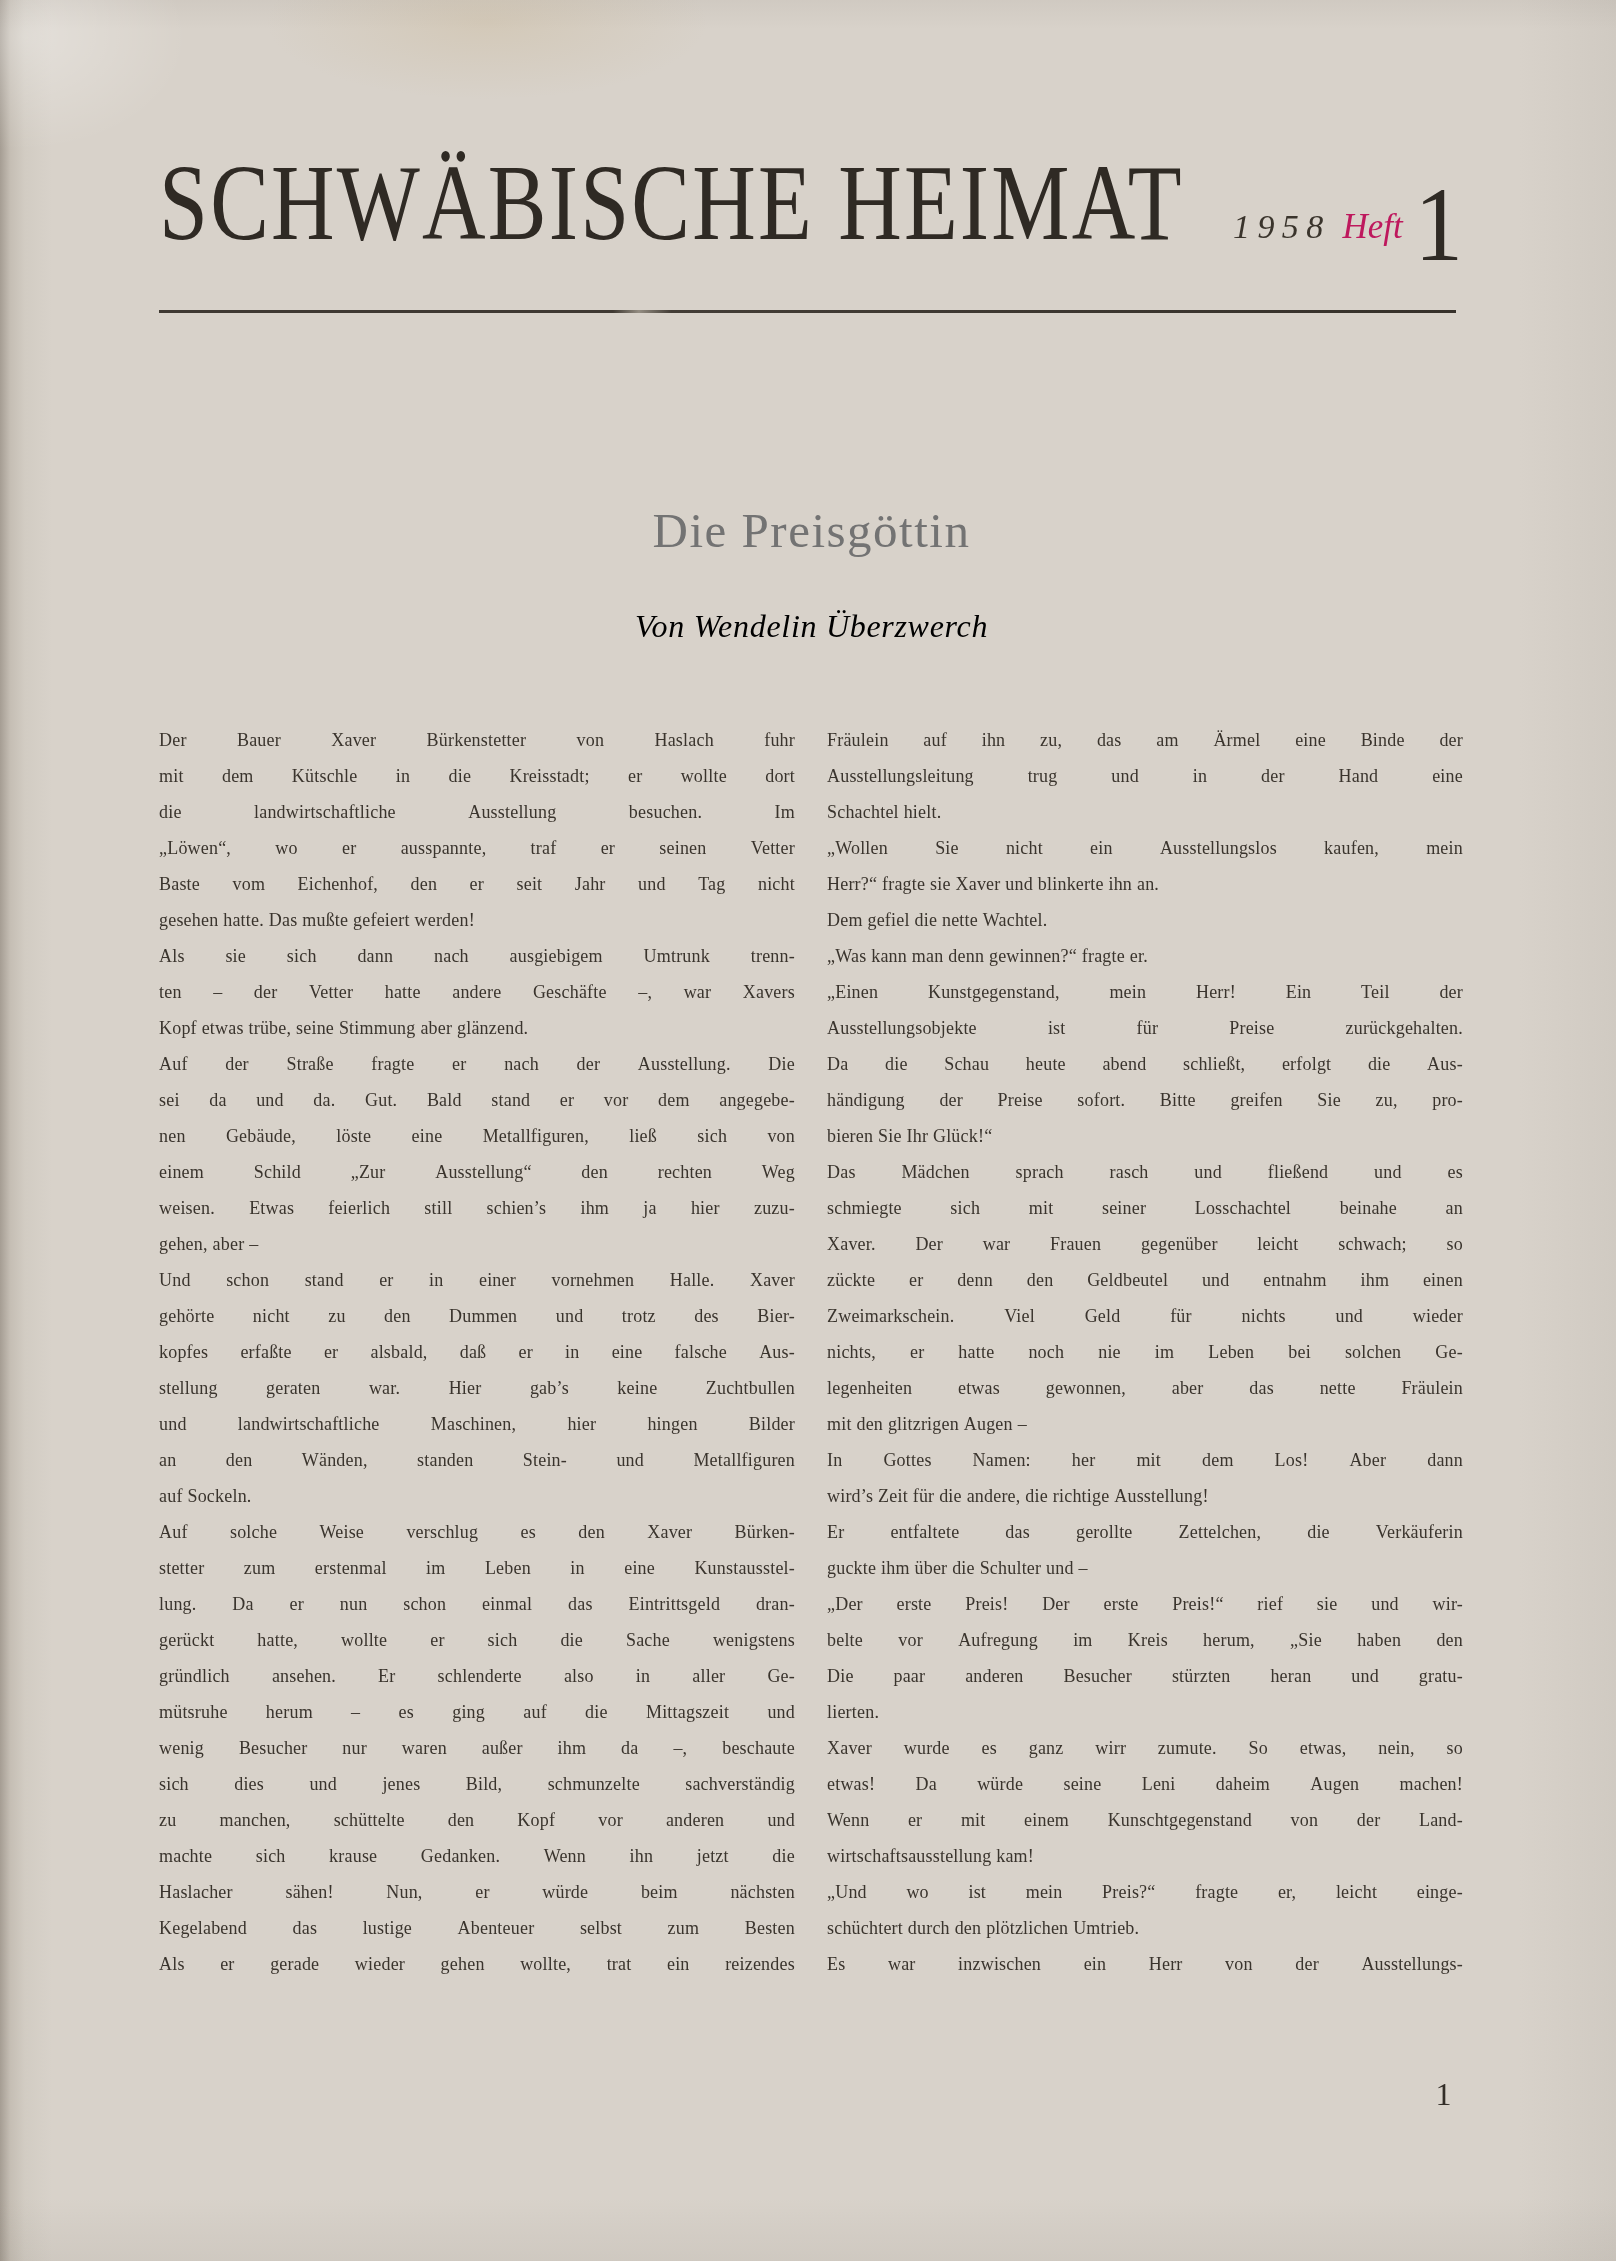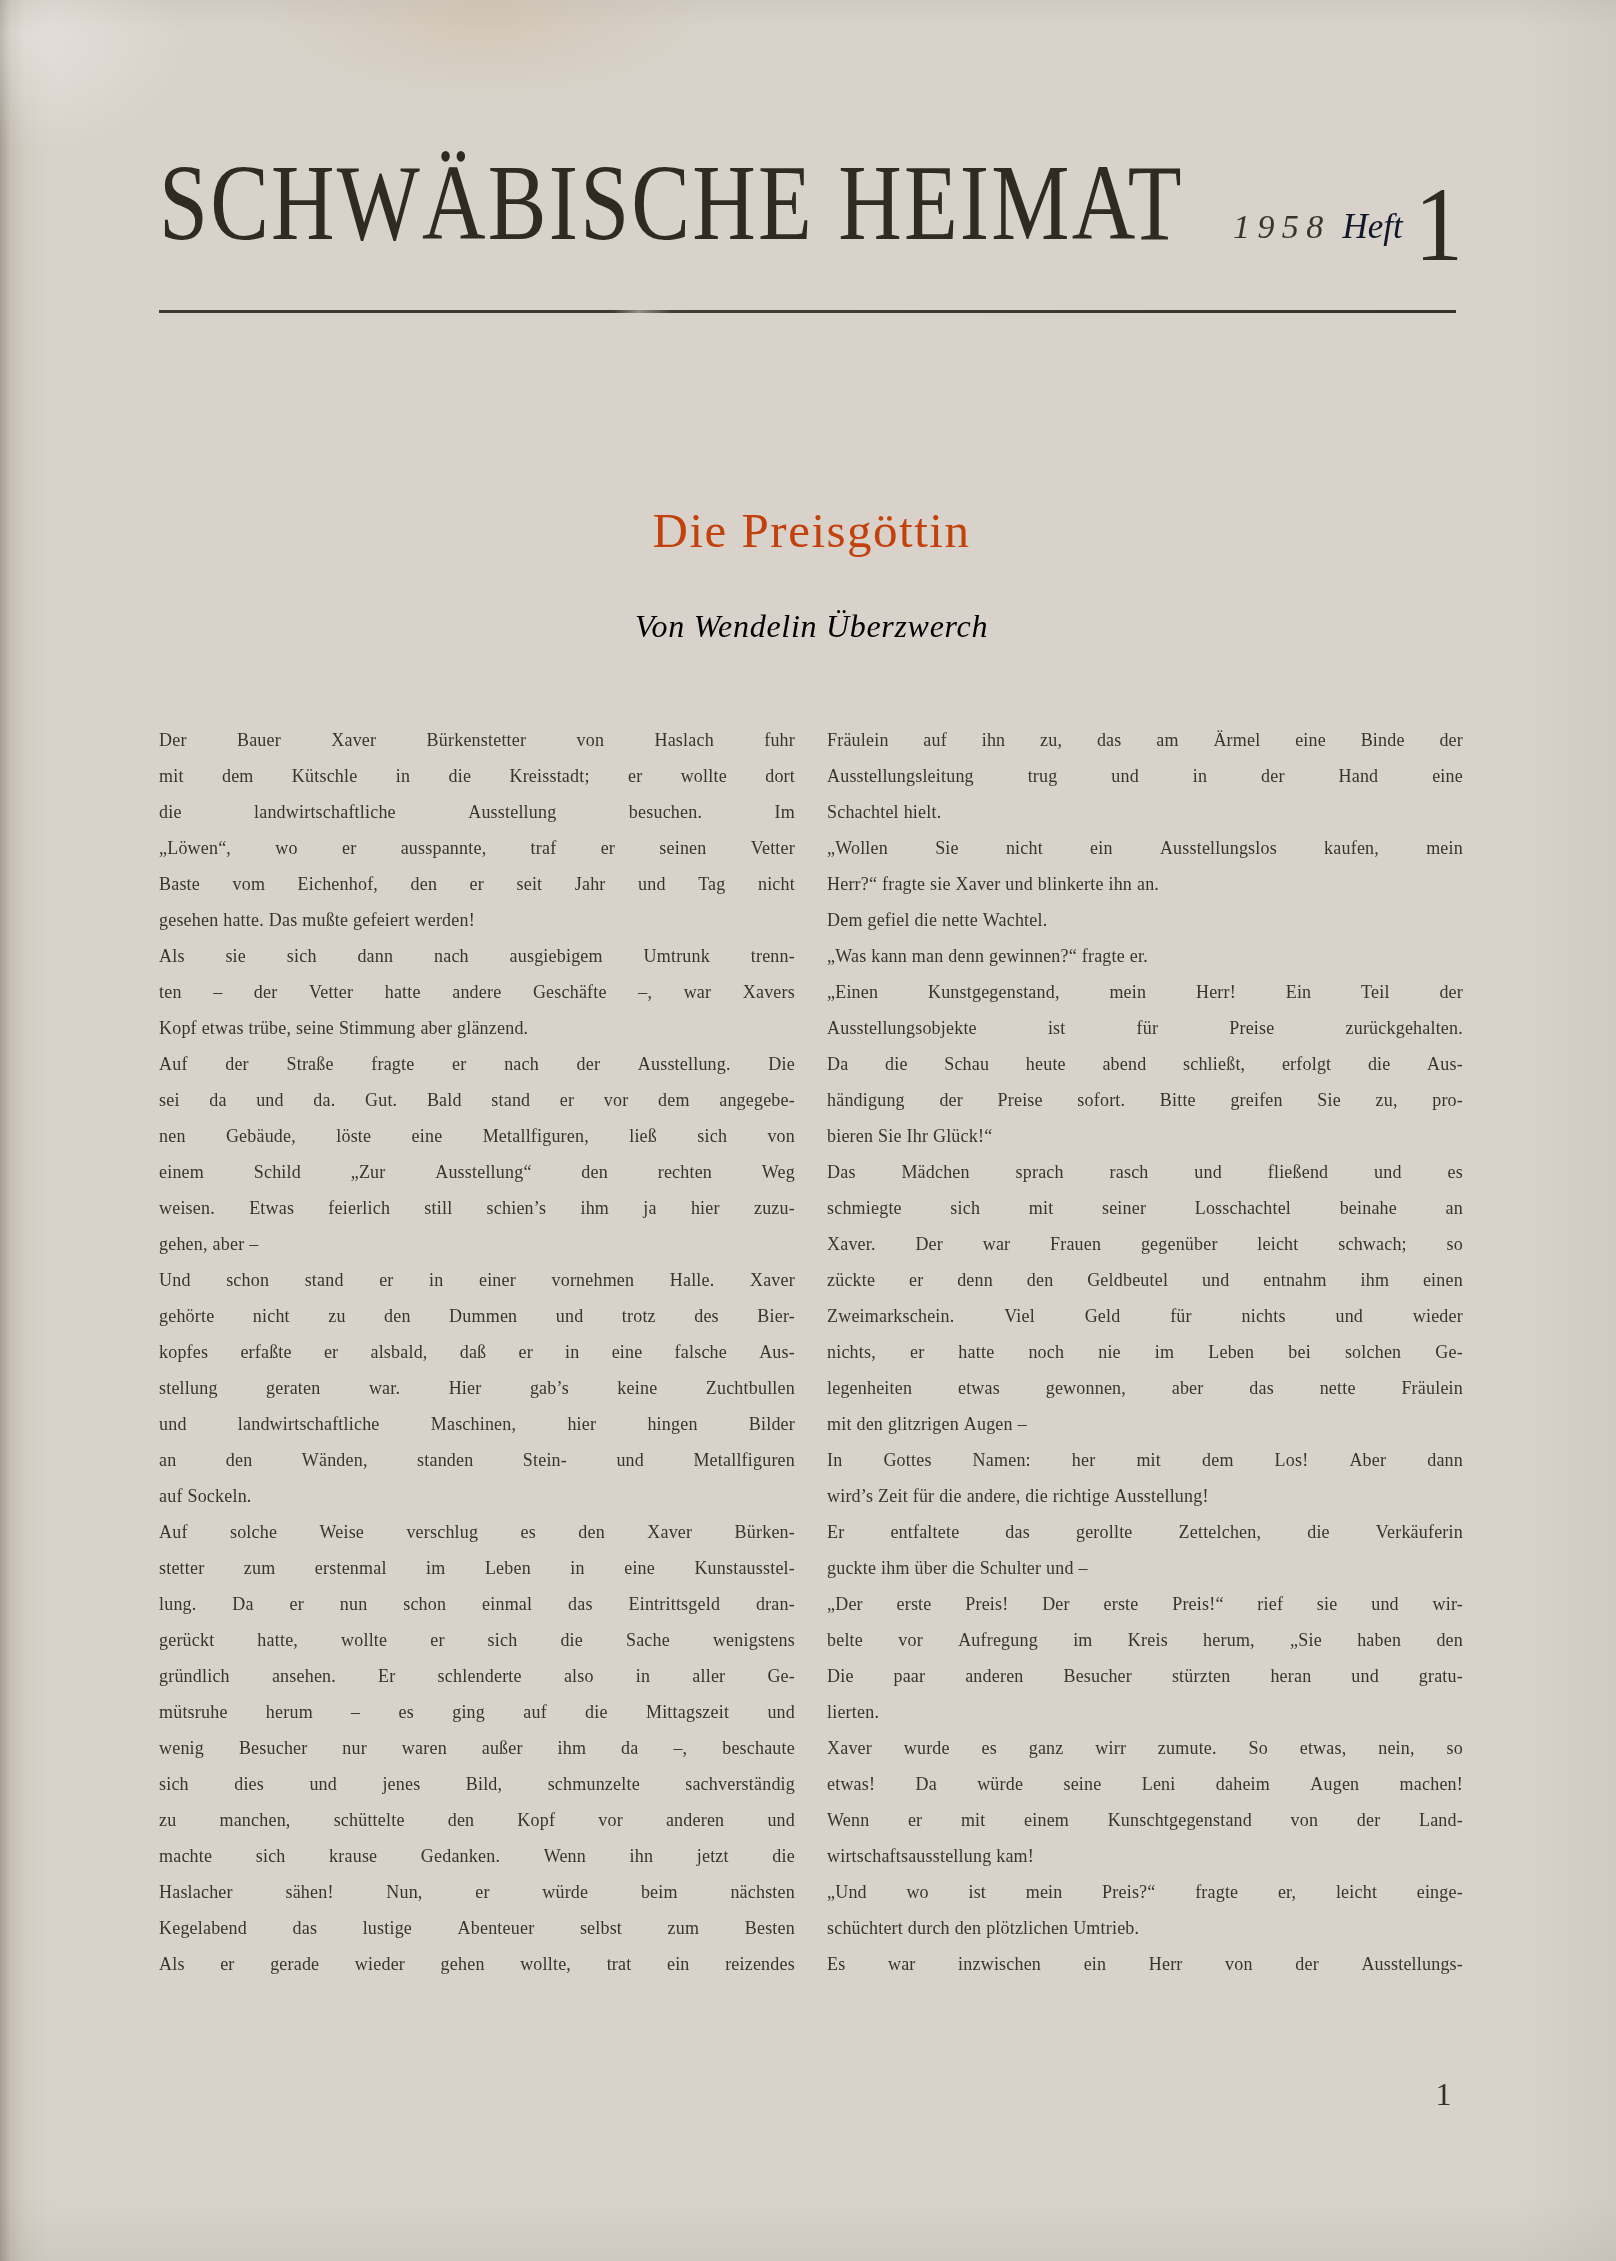--- a/index.html
+++ b/index.html
@@ -26,34 +26,34 @@
     display: inline-block;
     transform: scaleY(1.22);
     transform-origin: left 78%;
     color: #2f2a24;
   }
   .masthead-right { display: flex; align-items: center; }
   .masthead-year {
     font-style: italic; font-size: 34px; letter-spacing: 7.4px; color: #3a342c;
   }
   .masthead-issue-label {
-    font-style: italic; font-size: 35px; margin-left: 11.8px; color: #0f172a;
+    font-style: italic; font-size: 35px; margin-left: 11.8px; color: #be185d;
   }
   .masthead-issue-number {
     font-size: 97px; line-height: 1; margin-left: 11.8px; color: #2f2a24;
     display: inline-block; transform: scaleY(1.1); transform-origin: left 80%;
   }
   .rule {
     position: absolute; left: 159px; right: 160px; top: 310px; height: 2.9px;
     background: linear-gradient(90deg, #3f3932 0%, #3f3932 35%, #948d82 37%, #433d36 39.5%, #36312a 100%);
   }
   .article-title {
     position: absolute; left: 159px; width: 1305px; top: 506px;
     text-align: center; font-size: 49px; line-height: 49px; letter-spacing: 1.5px;
-    color: #c2410c;
+    color: #737373;
   }
   .article-byline {
     position: absolute; left: 159px; width: 1305px; top: 610px;
     text-align: center; font-style: italic; font-size: 32px; line-height: 32px;
     letter-spacing: 0.7px; color: #000000;
   }
   .column {
     position: absolute; top: 722px; width: 636px;
     font-size: 18px; color: #3a342d; letter-spacing: 0.2px;
   }

